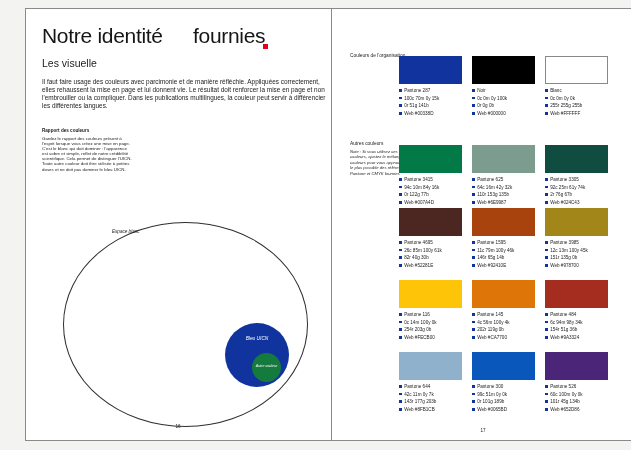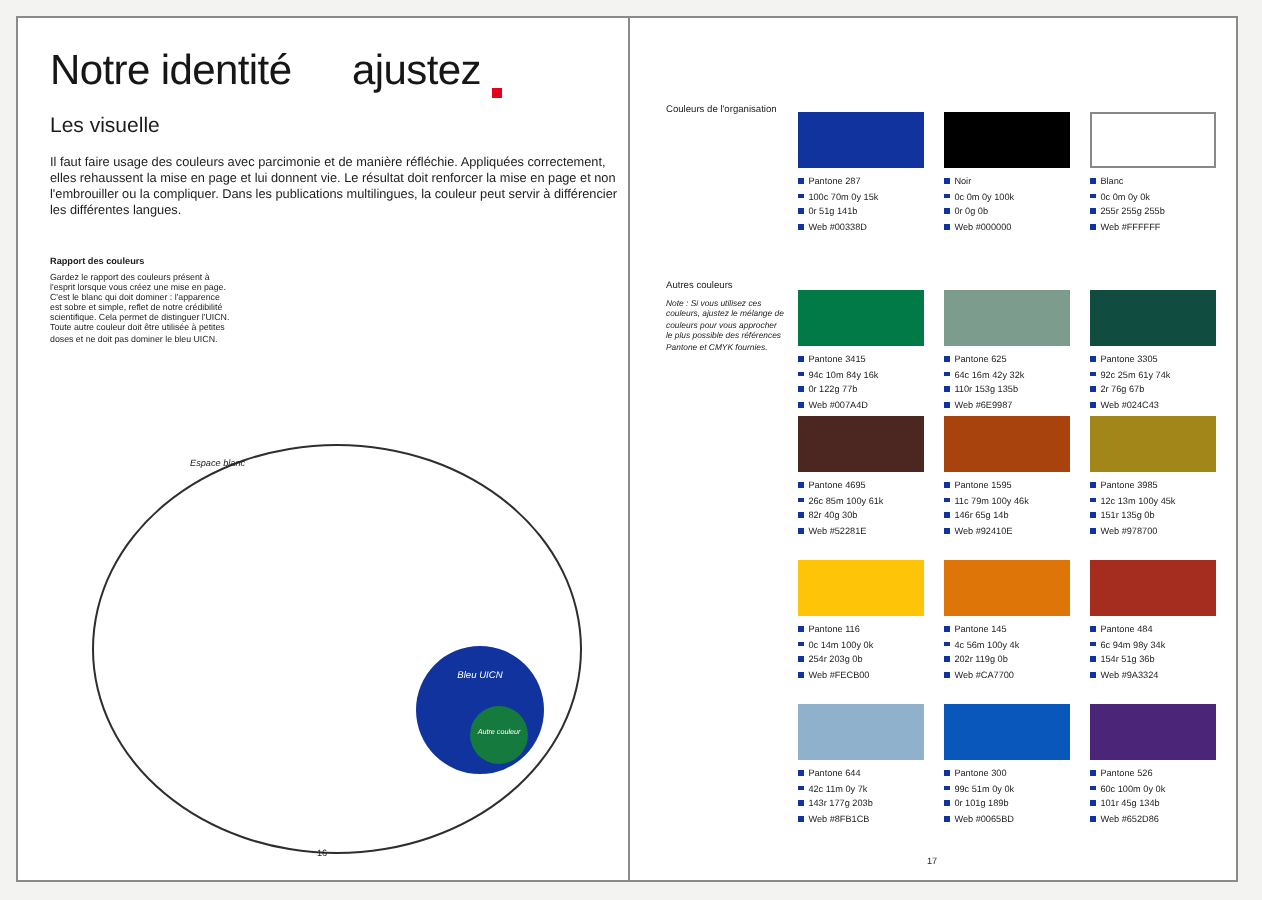--- a/index.html
+++ b/index.html
@@ -2,21 +2,21 @@
 <html style="--bullet: #10339E;"><head>
 <meta charset="utf-8">
 <style>
   html,body{margin:0;padding:0;}
   body{
     width:631px;height:450px;position:relative;overflow:hidden;
     background:#F3F3F1;
     font-family:"Liberation Sans", sans-serif;
     color:#1a1a1a;
   }
-  .abs{position:absolute;}
+  .abs{position:absolute;margin-left:17px;}
   .spread{left:8px;top:8px;width:611px;height:433px;background:#ffffff;
           border:1px solid #8a8a8a;box-sizing:border-box;}
   .divider{left:314px;top:8px;width:1px;height:433px;background:#8a8a8a;}
 
   
   .title1{left:25px;top:24px;font-size:21px;letter-spacing:-0.3px;color:#161616;}
   .title2{left:176px;top:24px;font-size:21px;letter-spacing:-0.3px;color:#161616;}
   .redsq{left:246px;top:44px;width:5px;height:5px;}
   .subtitle{left:25px;top:57px;font-size:10.5px;color:#1c1c1c;}
   .intro{left:25px;top:78px;width:292px;font-size:6.4px;line-height:8.1px;color:#1c1c1c;}
@@ -54,21 +54,21 @@
   .c9{left:399px;top:280px;} .c10{left:472px;top:280px;}.c11{left:545px;top:280px;}
   .c12{left:399px;top:352px;}.c13{left:472px;top:352px;}.c14{left:545px;top:352px;}
 </style>
 </head>
 <body>
 
 <div class="abs spread"></div>
 <div class="abs divider"></div>
 
 <div class="abs title1">Notre identité</div>
-<div class="abs title2">ajustez</div>
+<div class="abs title2">fournies</div>
 <div class="abs redsq" style="background: rgb(226, 0, 26);"></div>
 <div class="abs subtitle">Les visuelle</div>
 <div class="abs intro">Il faut faire usage des couleurs avec parcimonie et de manière réfléchie. Appliquées correctement, elles rehaussent la mise en page et lui donnent vie. Le résultat doit renforcer la mise en page et non l'embrouiller ou la compliquer. Dans les publications multilingues, la couleur peut servir à différencier les différentes langues.</div>
 <div class="abs rapport-h">Rapport des couleurs</div>
 <div class="abs rapport-b">Gardez le rapport des couleurs présent à l'esprit lorsque vous créez une mise en page. C'est le blanc qui doit dominer : l'apparence est sobre et simple, reflet de notre crédibilité scientifique. Cela permet de distinguer l'UICN. Toute autre couleur doit être utilisée à petites doses et ne doit pas dominer le bleu UICN.</div>
 
 <div class="abs bigcircle"></div>
 <div class="abs lbl-white">Espace blanc</div>
 <div class="abs bluecircle" style="background: rgb(16, 51, 158);"></div>
 <div class="abs lbl-blue">Bleu UICN</div>

